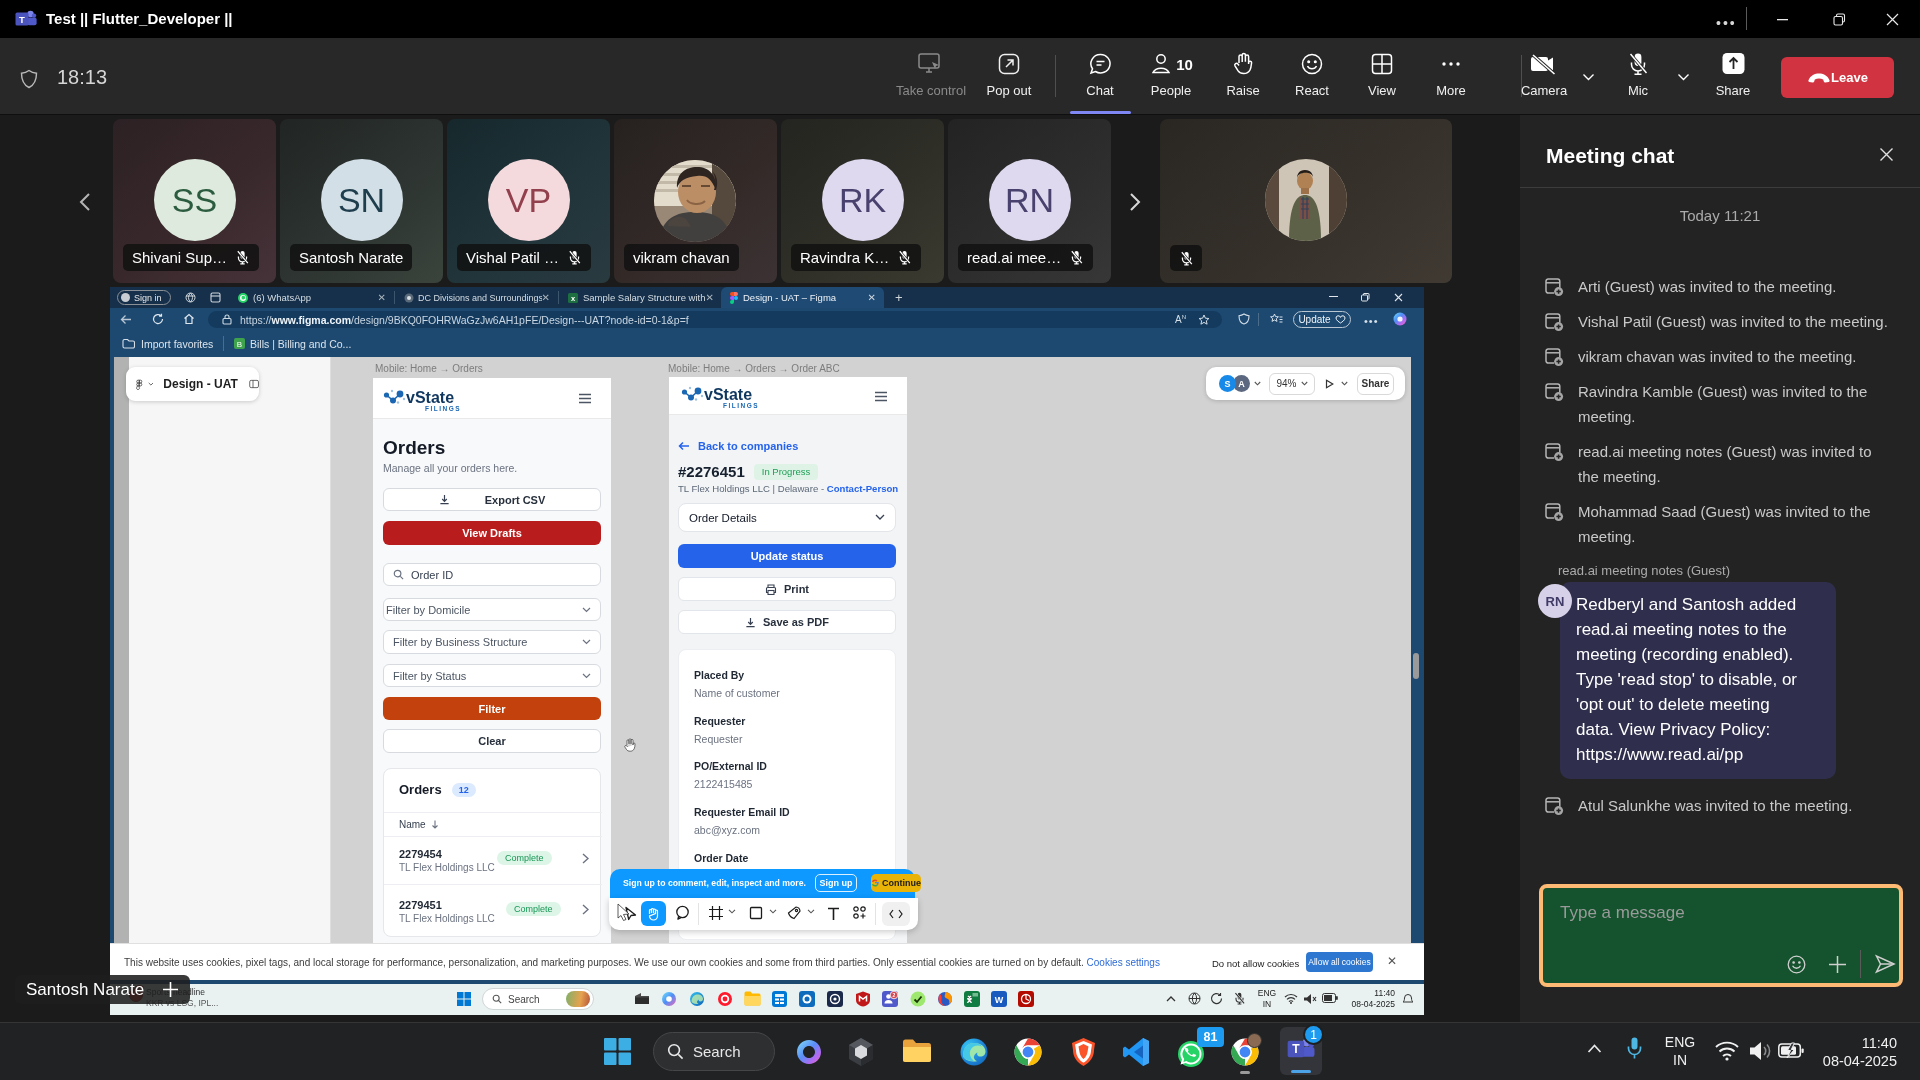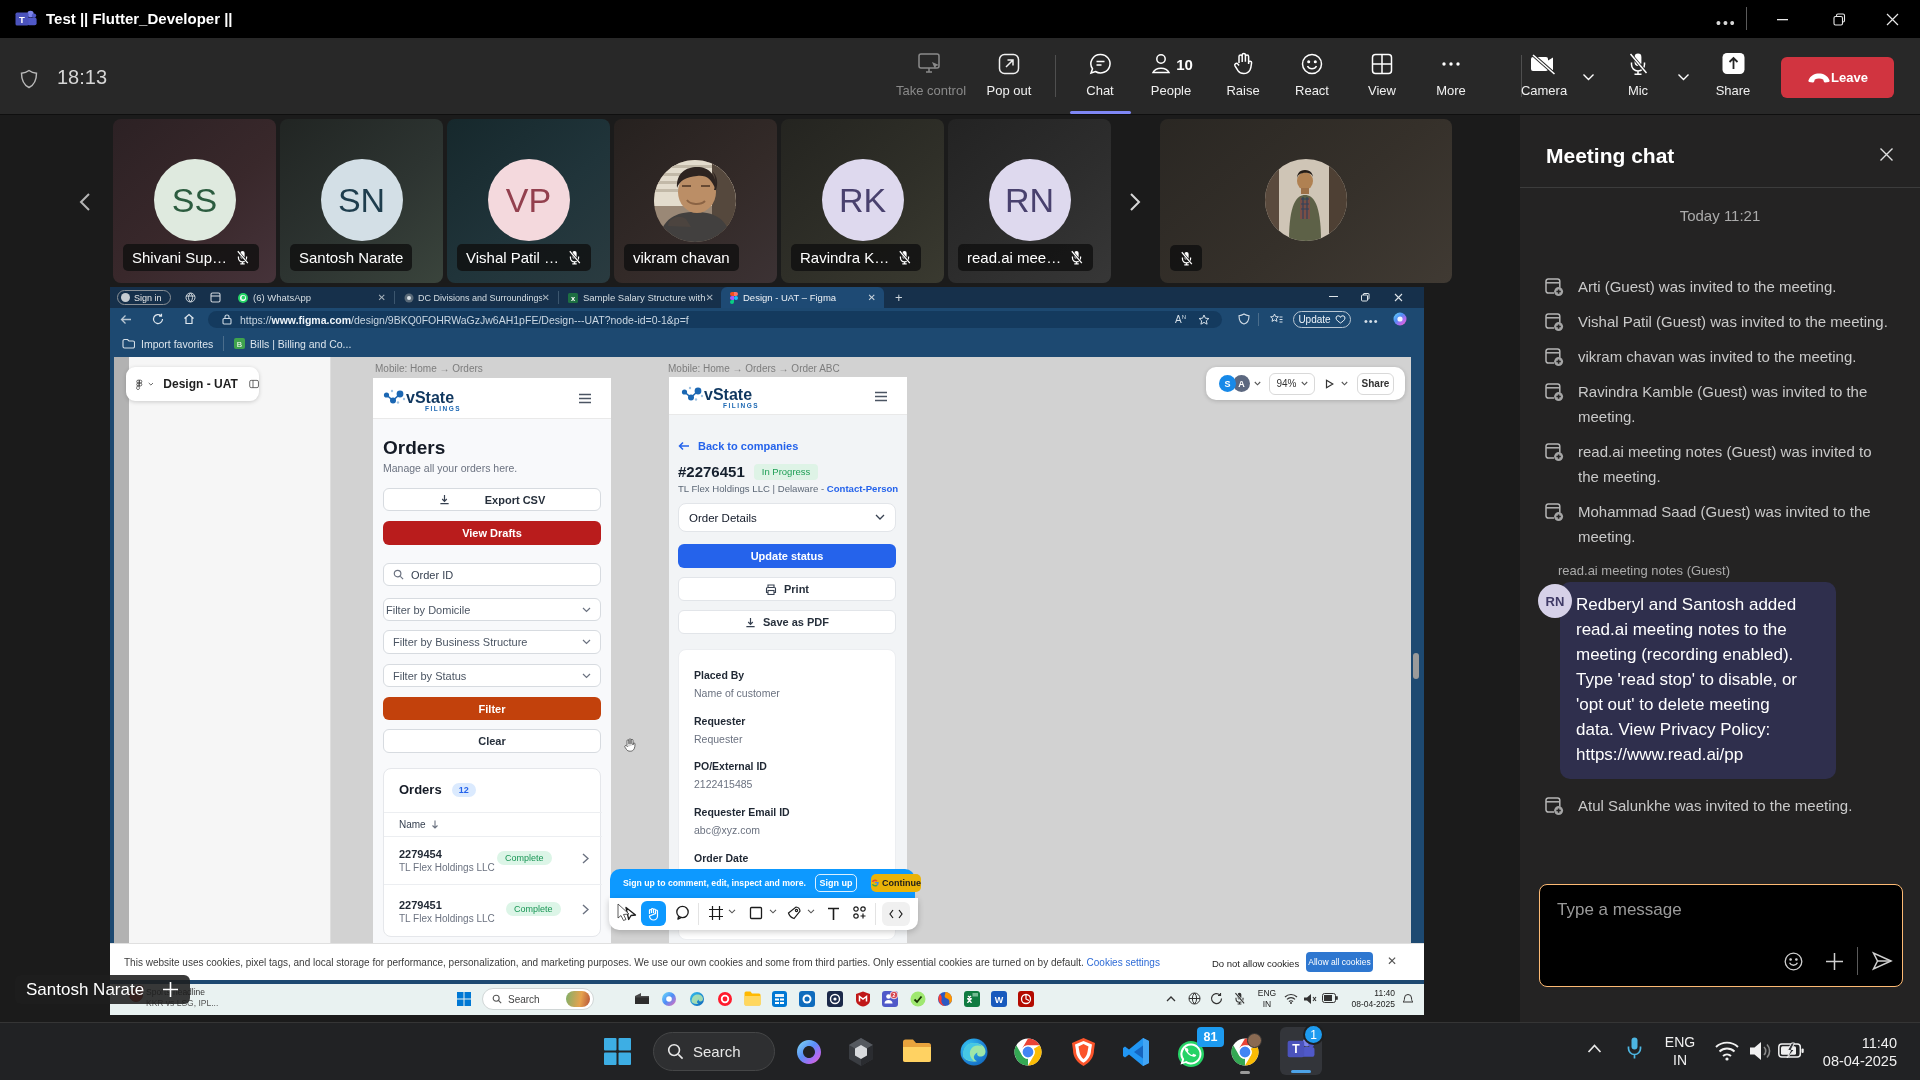--- a/index.html
+++ b/index.html
@@ -919,21 +919,21 @@
   <div class="crow" style="top:678px;">
     <svg class="cico" width="22" height="22" viewBox="0 0 22 22" fill="none" stroke="#b5b5b5" stroke-width="1.5">
         <path d="M16.8 11.5 V5.2 a2.2 2.2 0 0 0 -2.2-2.2 H5.2 A2.2 2.2 0 0 0 3 5.2 v9.6 A2.2 2.2 0 0 0 5.2 17 h5.8"></path>
         <path d="M3 6.8 h13.8"></path>
         <circle cx="15.6" cy="15.6" r="4.5" fill="#a5a5a5" stroke="none"></circle>
         <path d="M15.6 13.4 v4.4 M13.4 15.6 h4.4" stroke="#242323" stroke-width="1.5"></path>
       </svg>
     <span class="ctext">Atul Salunkhe was invited to the meeting.</span>
   </div>
 
-  <div class="abs" style="left:19px;top:769px;width:364px;height:103px;background:#000000;border:1px solid #fdba74;border-radius:8px;">
+  <div class="abs" style="left:19px;top:769px;width:364px;height:103px;background:#14532d;border:4px solid #fdba74;border-radius:8px;">
     <div class="abs" style="left:17px;top:15px;color:#9a9a9a;font-size:17px;">Type a message</div>
     <svg class="abs" style="left:243px;top:66px" width="21" height="21" viewBox="0 0 24 24" fill="none" stroke="#cfcfcf" stroke-width="1.5">
         <circle cx="12" cy="12" r="9.5"></circle>
         <circle cx="8.7" cy="9.7" r="0.8" fill="#cfcfcf"></circle>
         <circle cx="15.3" cy="9.7" r="0.8" fill="#cfcfcf"></circle>
         <path d="M7.5 13.5 a5 5 0 0 0 9 0"></path>
       </svg>
     <svg class="abs" style="left:284px;top:66px" width="21" height="21" viewBox="0 0 21 21" stroke="#cfcfcf" stroke-width="1.5">
         <path d="M10.5 2 v17 M2 10.5 h17"></path>
       </svg>

